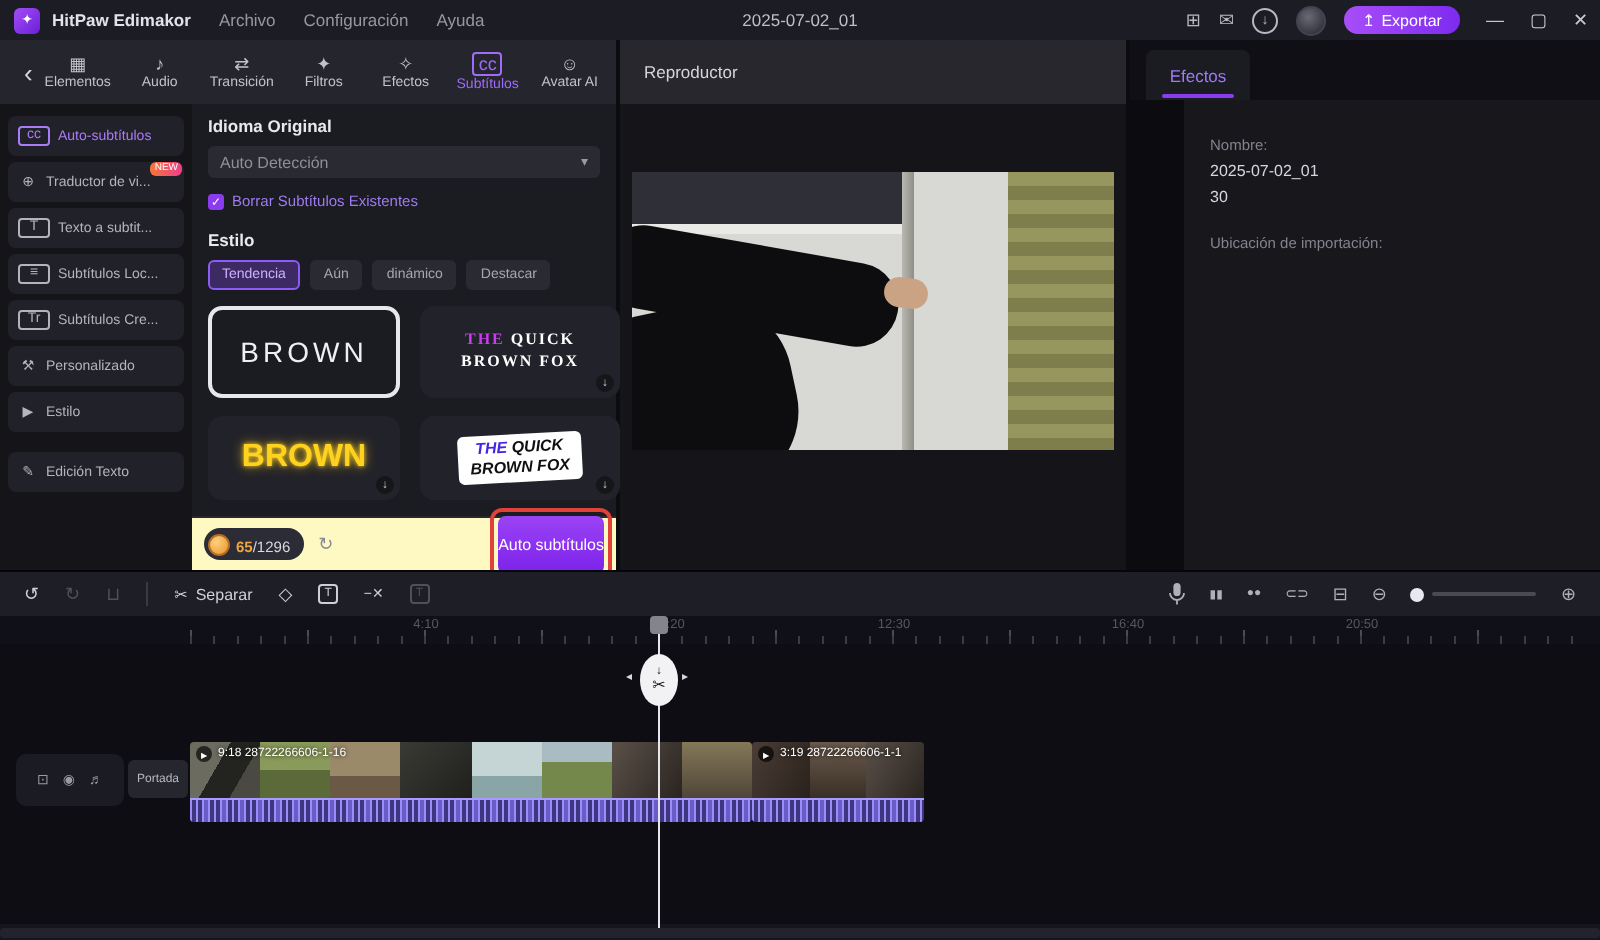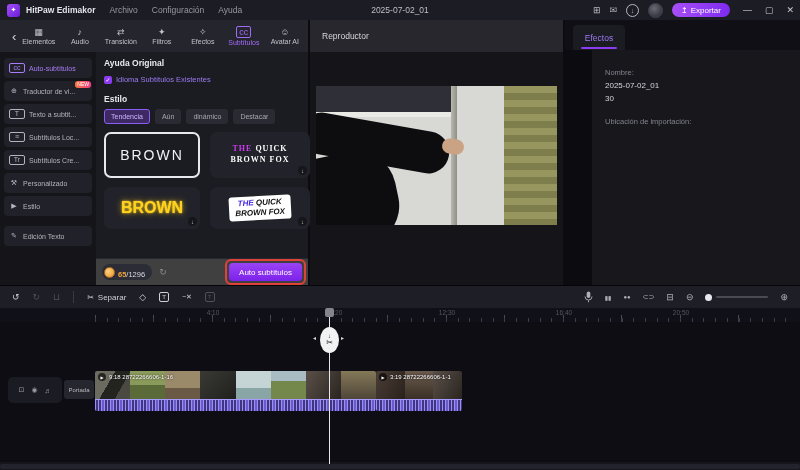--- a/index.html
+++ b/index.html
@@ -71,30 +71,30 @@
   .serifcap{font-family:"Liberation Serif",serif;font-weight:bold;font-size:8px;letter-spacing:1px;
             color:#fff;text-align:center;line-height:1.35}
   .serifcap .the{color:#c93cf0}
   .brown3{font-size:16px;font-weight:900;color:#ffd21f;text-shadow:0 0 6px rgba(255,210,30,.75),0 0 2px rgba(255,210,30,.9)}
   .sticker{background:#fff;border-radius:3px;padding:2px 6px;transform:rotate(-3deg);
            font-style:italic;font-weight:900;font-size:8px;color:#101012;text-align:center;line-height:1.25}
   .sticker .the{color:#4326e0}
   .dlic{position:absolute;right:3px;bottom:3px;width:9px;height:9px;border-radius:50%;background:#15151a;
         display:flex;align-items:center;justify-content:center;font-size:6px;color:#ccc}
   
-  #panelfoot{left:96px;top:258px;width:212px;height:27px;background:#404040;border-top:1px solid #27272f;
+  #panelfoot{left:96px;top:258px;width:212px;height:27px;background:#fef9c3;border-top:1px solid #27272f;
              display:flex;align-items:center;padding:0 6px;box-sizing:border-box}
   #creditpill{height:16px;background:#2c2c36;border-radius:8px;display:flex;align-items:center;padding:0 7px 0 2px;gap:3px}
   #coin{width:11px;height:11px;border-radius:50%;background:radial-gradient(circle at 35% 35%,#ffd080,#e8932a);
         border:1px solid #b56f1e;box-sizing:border-box}
   #credused{color:#eda53f;font-size:7.5px;font-weight:bold}
   #credtotal{color:#d8d8e0;font-size:7.5px}
   #refresh{margin-left:7px;font-size:9px;color:#8a8a95}
   #autobtnwrap{margin-left:auto;position:relative}
-  #autobtn{height:18px;padding:0 10px;background:linear-gradient(180deg,#9a43f5,#7c22ea);border-radius:4px;
+  #autobtn{height:29px;padding:0 0;background:linear-gradient(180deg,#9a43f5,#7c22ea);border-radius:4px;
            color:#fff;font-size:8px;display:flex;align-items:center}
   #redbox{position:absolute;left:-4px;top:-4px;right:-4px;bottom:-4px;border:2px solid #e0423a;border-radius:6px;pointer-events:none}
   
   #player{left:310px;top:52px;width:253px;height:233px;background:#141419}
   #video{position:absolute;left:6px;top:34px;width:241px;height:139px;background:#d8d8d4;overflow:hidden}
   #vwindow{position:absolute;left:0;top:0;width:58%;height:26px;background:#2f2f38;border-bottom:5px solid #e9e9e5}
   #vsiding{position:absolute;right:0;top:0;width:22%;height:100%;
            background:repeating-linear-gradient(180deg,#96965e 0 7px,#7e7e4d 7px 14px)}
   #vdoorline{position:absolute;left:56%;top:0;width:6px;height:100%;background:linear-gradient(90deg,#b9b9b2,#8f8f88)}
   #varm{position:absolute;left:-16px;top:36px;width:150px;height:42px;background:#0d0d10;border-radius:22px;transform:rotate(10deg)}
@@ -266,26 +266,30 @@
     <span class="sic">▶</span>
     <span>Estilo</span>
   </div>
   <div class="sitem last">
     <span class="sic">✎</span>
     <span>Edición Texto</span>
   </div>
 </div>
 
 <div class="abs" id="panel">
-  <div class="heading">Ayuda Original</div>
+  <div class="heading">Idioma Original</div>
+  <div id="dropdown">
+    <span>Auto Detección</span>
+    <span class="caret">▾</span>
+  </div>
   <div id="checkrow">
     <span id="checkbox">
         <span>✓</span>
       </span>
-    <span>Idioma Subtítulos Existentes</span>
+    <span>Borrar Subtítulos Existentes</span>
   </div>
   <div class="heading" id="styleheading">Estilo</div>
   <div id="styletabs">
     <span class="stab active">Tendencia</span>
     <span class="stab">Aún</span>
     <span class="stab">dinámico</span>
     <span class="stab">Destacar</span>
   </div>
   <div id="cards">
     <div class="card sel">

